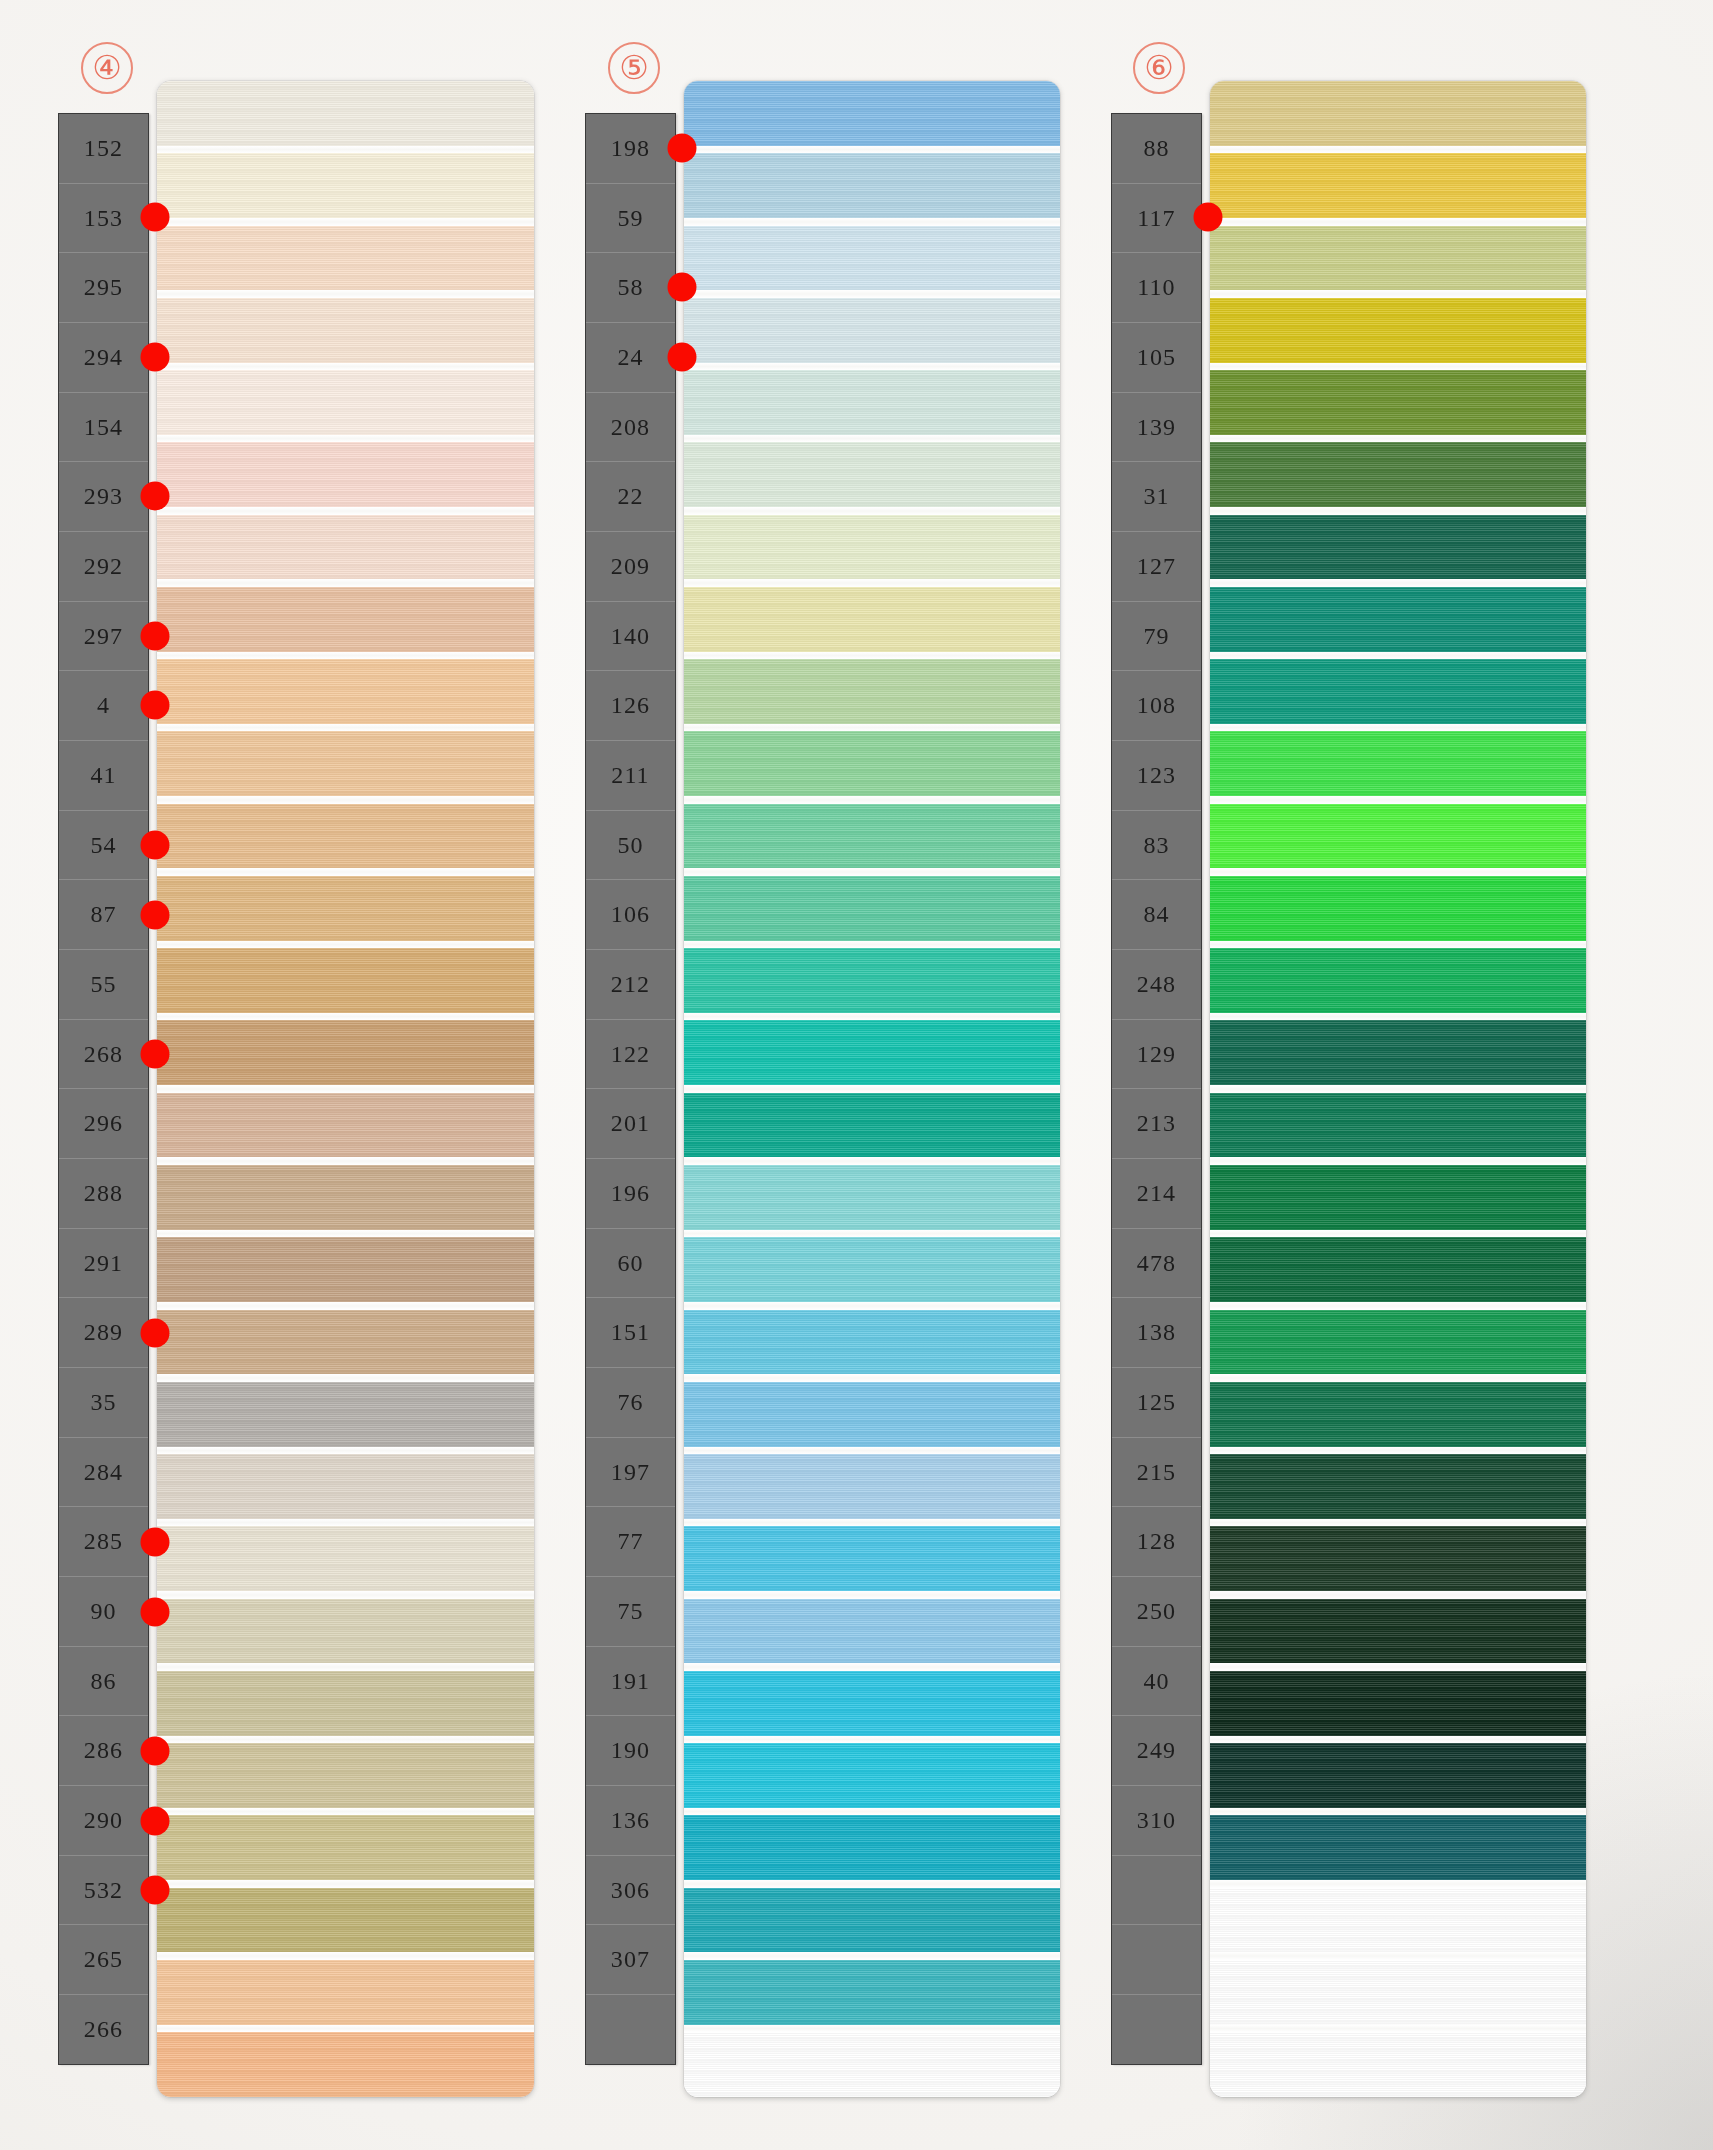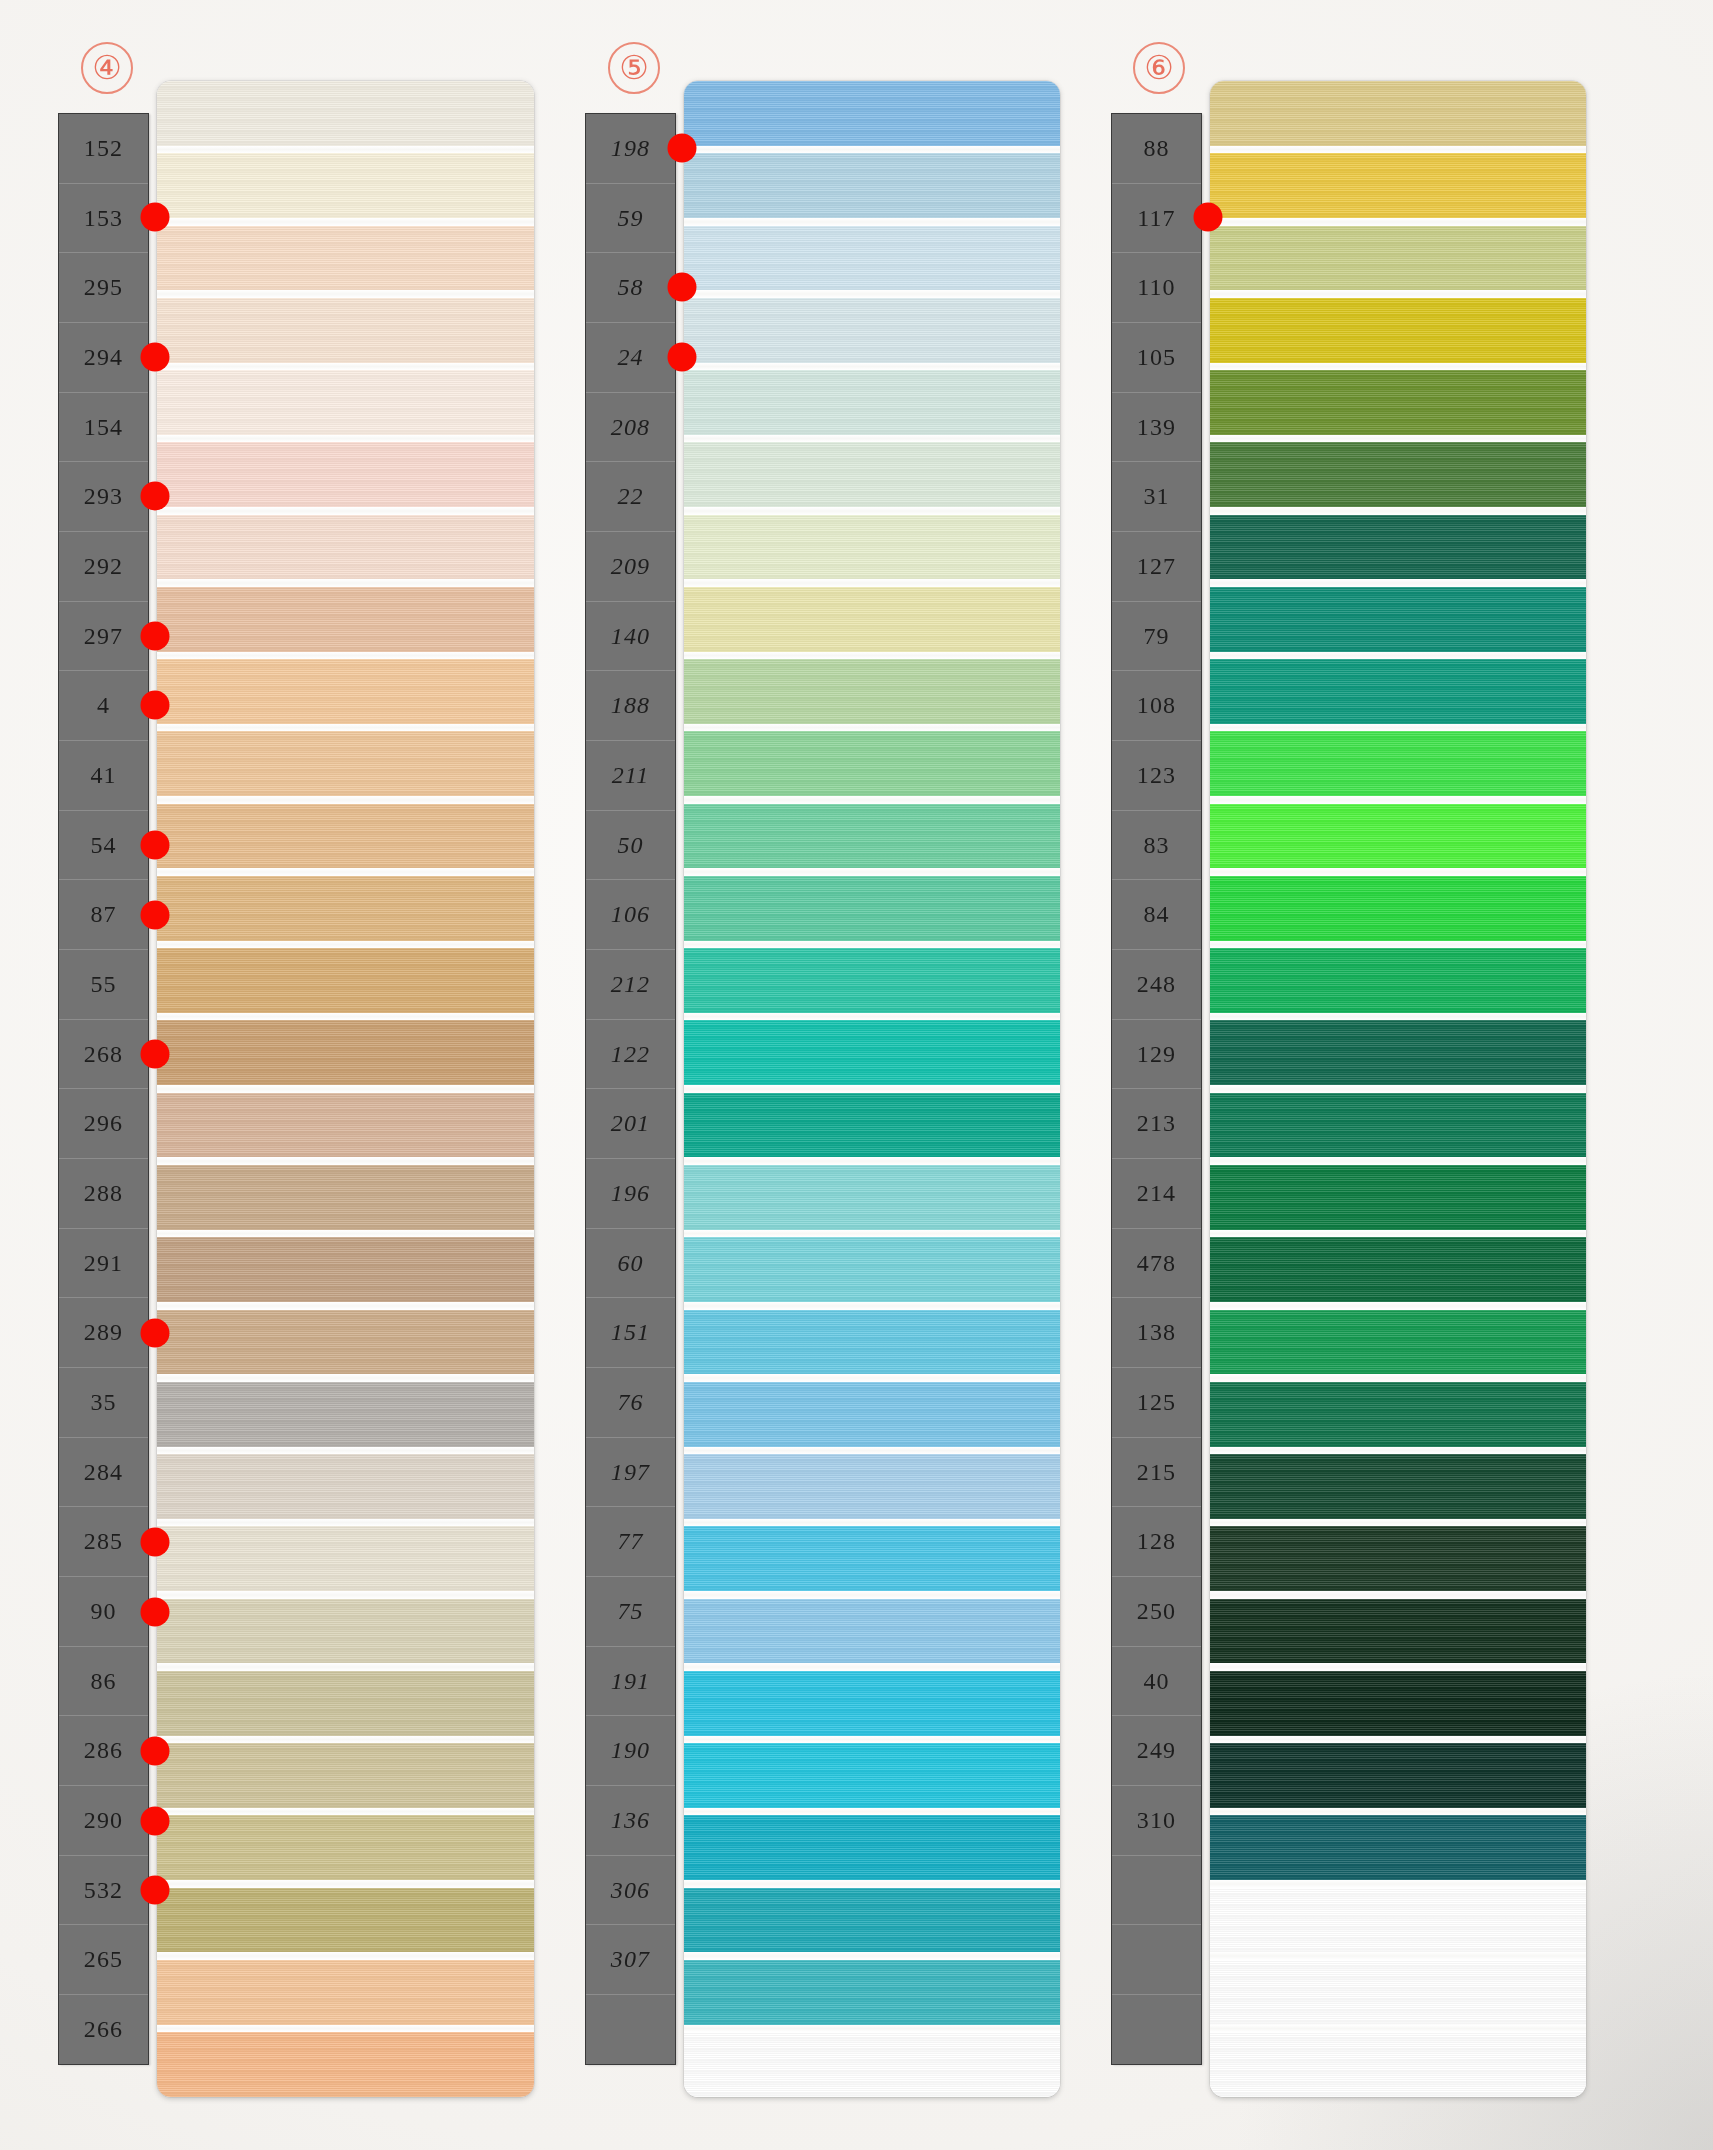--- a/index.html
+++ b/index.html
@@ -217,30 +217,30 @@
         <div class="swatch" style="background: rgb(244, 197, 154);"></div>
         <div class="sep"></div>
         <div class="swatch" style="background: rgb(246, 185, 138);"></div>
       </div>
     </div>
     <div class="group">
       <div class="group-label" style="left: 608px; top: 42px;">⑤</div>
       <div class="dot" style="background: rgb(250, 10, 0); left: 682px; top: 148px;"></div>
       <div class="dot" style="background: rgb(250, 10, 0); left: 682px; top: 287px;"></div>
       <div class="dot" style="background: rgb(250, 10, 0); left: 682px; top: 357px;"></div>
-      <div class="numtable" style="left: 585px; top: 113px; width: 91px; height: 1952px; font-style: italic;">
+      <div class="numtable" style="left: 585px; top: 113px; width: 91px; height: 1952px;">
         <div class="numcell">198</div>
         <div class="numcell">59</div>
         <div class="numcell">58</div>
         <div class="numcell">24</div>
         <div class="numcell">208</div>
         <div class="numcell">22</div>
         <div class="numcell">209</div>
         <div class="numcell">140</div>
-        <div class="numcell">188</div>
+        <div class="numcell">126</div>
         <div class="numcell">211</div>
         <div class="numcell">50</div>
         <div class="numcell">106</div>
         <div class="numcell">212</div>
         <div class="numcell">122</div>
         <div class="numcell">201</div>
         <div class="numcell">196</div>
         <div class="numcell">60</div>
         <div class="numcell">151</div>
         <div class="numcell">76</div>

